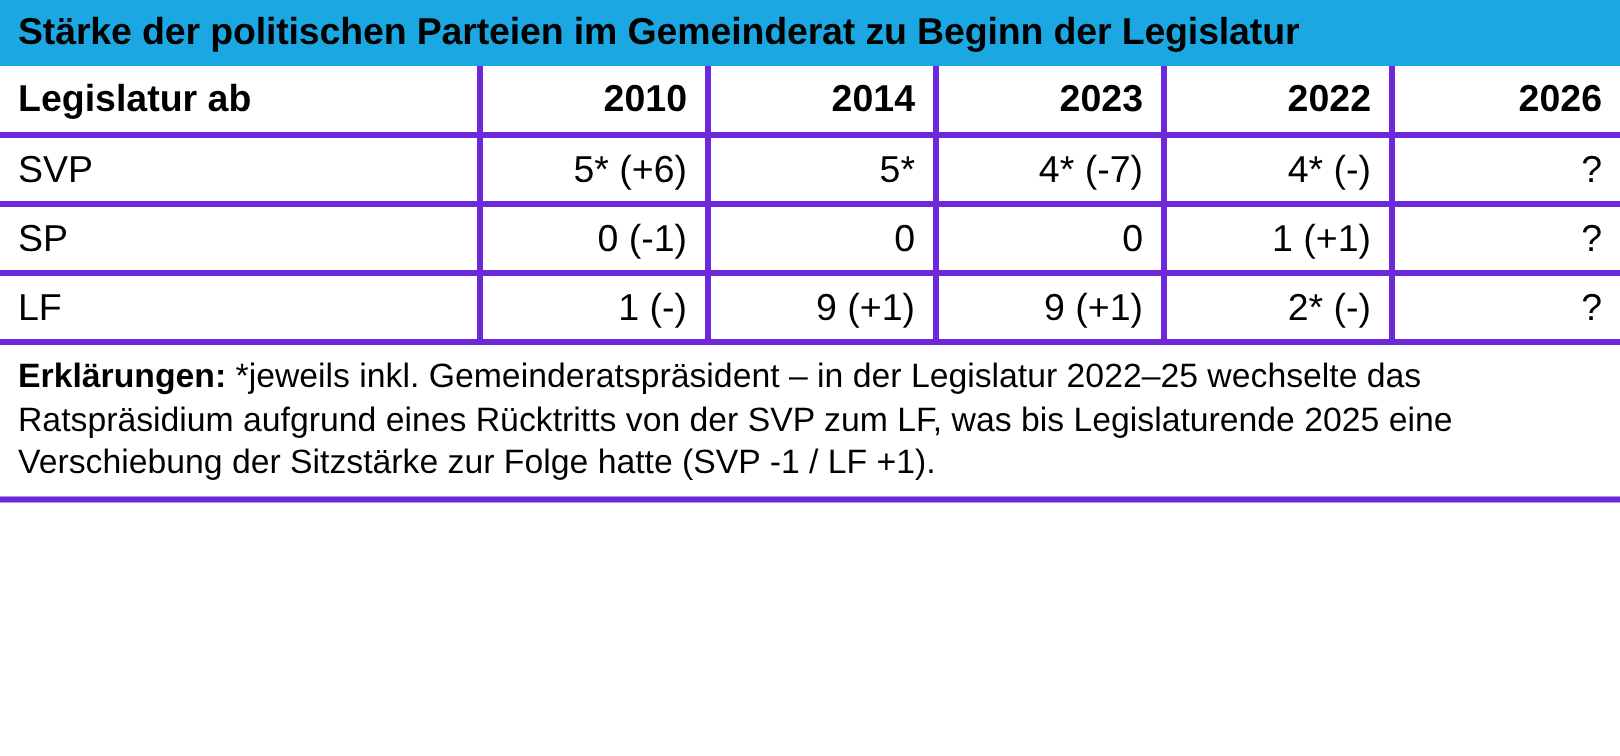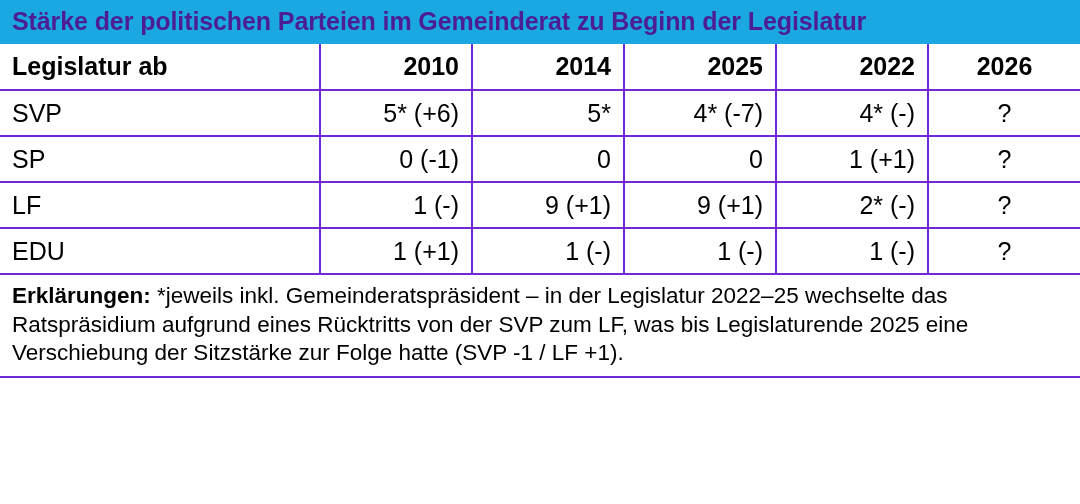--- a/index.html
+++ b/index.html
@@ -16,50 +16,50 @@
   }
   .table-wrap {
     width: 1080px;
     height: 504px;
     box-sizing: border-box;
     display: flex;
     flex-direction: column;
   }
   .title-bar {
     background: #1BA7E2;
-    color: #4c1d95;
+    color: #000000;
     font-size: 25px;
     font-weight: bold;
     line-height: 1;
     padding: 9px 0 10px 12px;
     letter-spacing: -0.1px;
     white-space: nowrap;
   }
   table {
     border-collapse: collapse;
     table-layout: fixed;
     width: 1080px;
     margin: 0;
   }
   col.c-label { width: 320px; }
   col.c-yr    { width: 152px; }
   td, th {
-    border: 2px solid #6d28d9;
+    border: 4px solid #6d28d9;
     padding: 0 12px;
     font-size: 25px;
     font-weight: normal;
     line-height: 1;
     height: 46px;
     vertical-align: middle;
     box-sizing: border-box;
     background: #ffffff;
   }
   
   tr > td:first-child, tr > th:first-child { border-left: none; }
-  tr > td:last-child, tr > th:last-child { border-right: none; text-align: center; }
+  tr > td:last-child, tr > th:last-child { border-right: none; }
   thead tr:first-child th { border-top: none; }
 
   th.head-label {
     text-align: left;
     font-weight: bold;
     margin-left: 44px;
   }
   th.head-year {
     text-align: right;
     font-weight: bold;
@@ -104,21 +104,21 @@
       <col class="c-yr">
       <col class="c-yr">
       <col class="c-yr">
       <col class="c-yr">
     </colgroup>
     <thead>
       <tr>
         <th class="head-label">Legislatur ab</th>
         <th class="head-year">2010</th>
         <th class="head-year">2014</th>
-        <th class="head-year">2025</th>
+        <th class="head-year">2023</th>
         <th class="head-year">2022</th>
         <th class="head-year">2026</th>
       </tr>
     </thead>
     <tbody>
       <tr>
         <td class="party">SVP</td>
         <td class="num">5* (+6)</td>
         <td class="num">5*</td>
         <td class="num">4* (-7)</td>
@@ -134,27 +134,19 @@
         <td class="num">?</td>
       </tr>
       <tr>
         <td class="party">LF</td>
         <td class="num">1 (-)</td>
         <td class="num">9 (+1)</td>
         <td class="num">9 (+1)</td>
         <td class="num">2* (-)</td>
         <td class="num">?</td>
       </tr>
-      <tr>
-        <td class="party">EDU</td>
-        <td class="num">1 (+1)</td>
-        <td class="num">1 (-)</td>
-        <td class="num">1 (-)</td>
-        <td class="num">1 (-)</td>
-        <td class="num">?</td>
-      </tr>
       <tr class="notes">
         <td colspan="6"><span class="lbl">Erklärungen:</span><span> *jeweils inkl. Gemeinderatspräsident – in der Legislatur 2022–25 wechselte das Ratspräsidium aufgrund eines Rücktritts von der SVP zum LF, was bis Legislaturende 2025 eine Verschiebung der Sitzstärke zur Folge hatte (SVP -1 / LF +1).</span></td>
       </tr>
     </tbody>
   </table>
 
 </div>
 
 </body></html>

